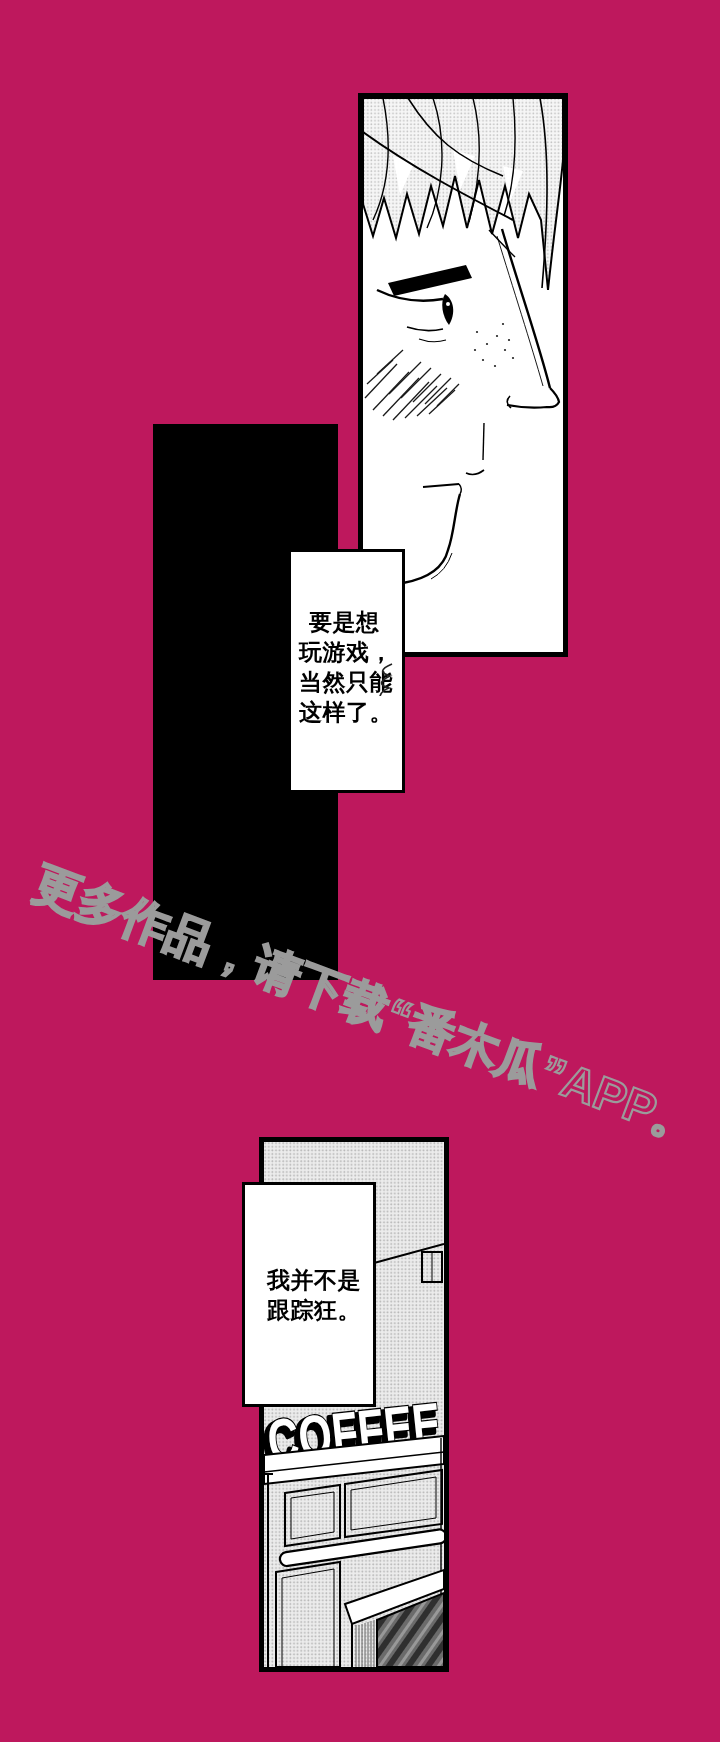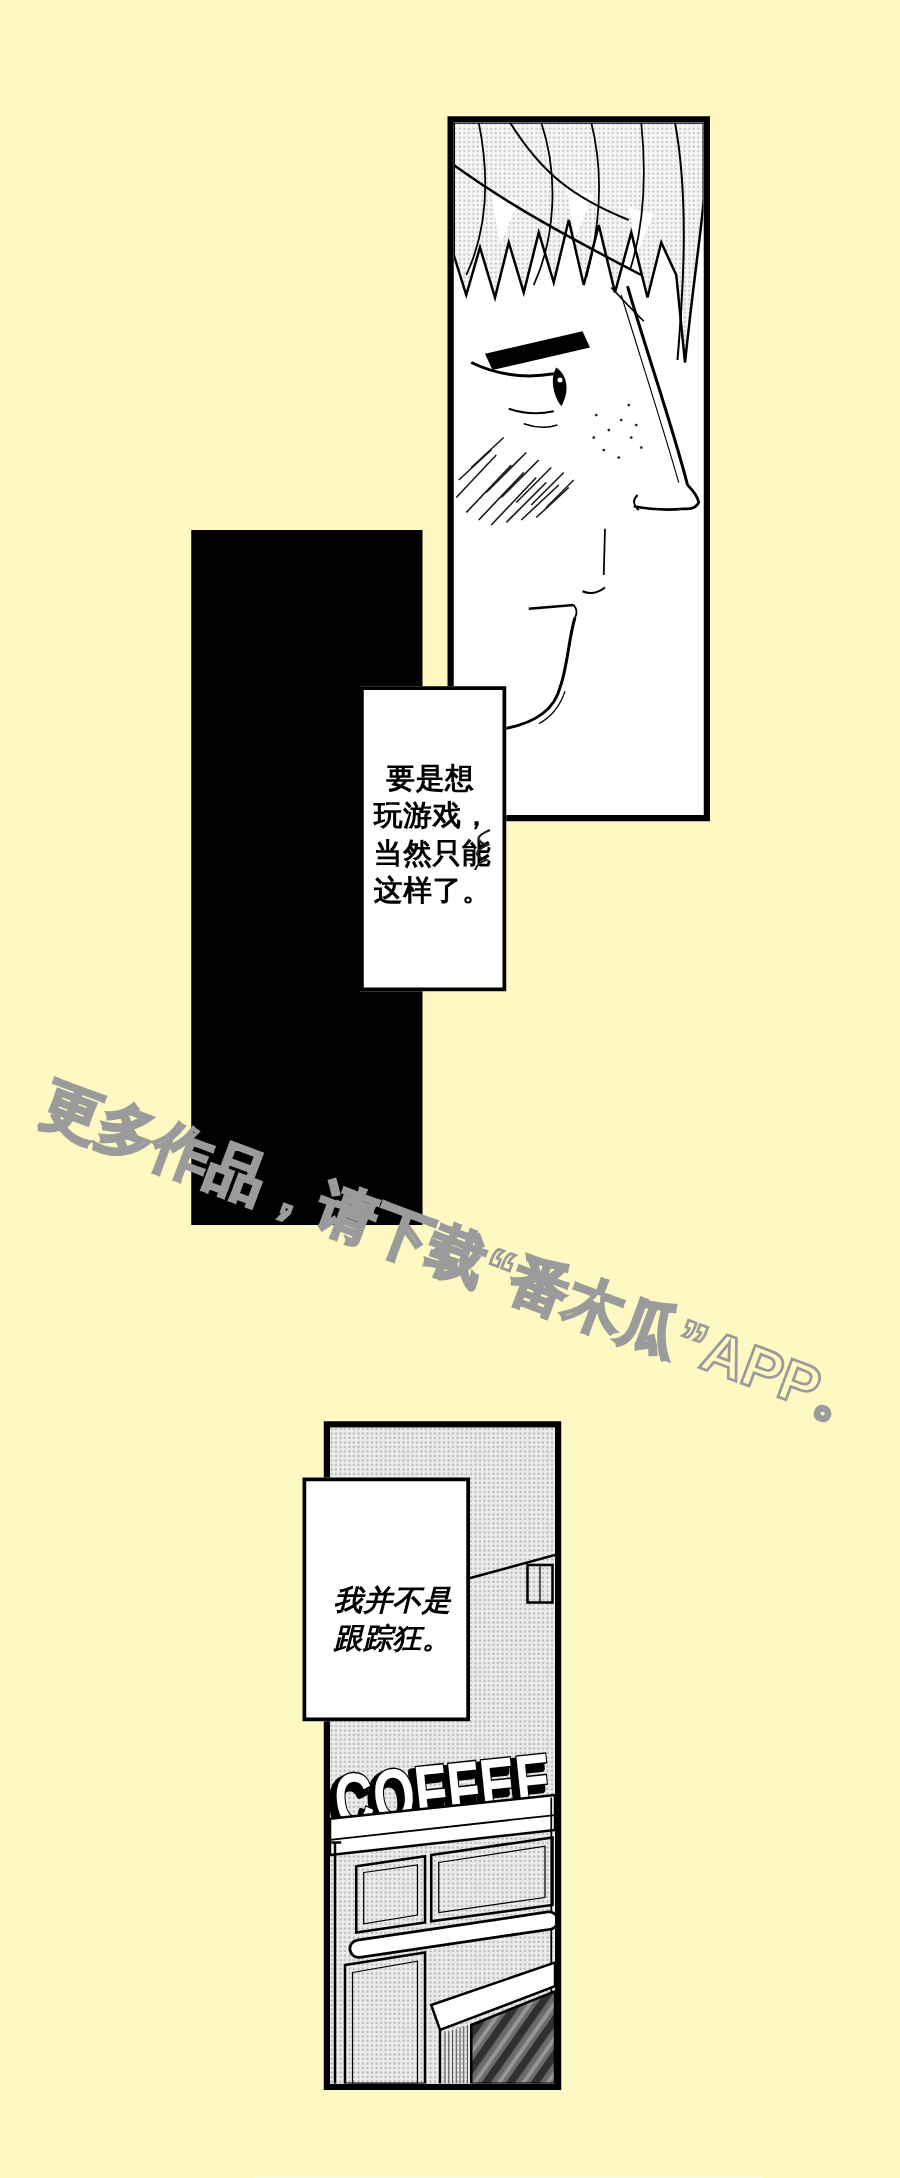--- a/index.html
+++ b/index.html
@@ -1,19 +1,19 @@
 <!DOCTYPE html>
 <html><head>
 <meta charset="utf-8">
 <style>
   html,body{margin:0;padding:0;background:#ffffff;}
   *{box-sizing:border-box;}
   .page{
     position:relative;width:720px;height:1742px;margin:0 auto;
-    background:#fef9c3;overflow:hidden;
+    background:#be185d;overflow:hidden;
     font-family:"Liberation Sans","DejaVu Sans",sans-serif;
   }
   
   .face-panel{
     position:absolute;left:358px;top:93px;width:210px;height:564px;
     border:5px solid #000;background:#ffffff;overflow:hidden;z-index:10;
   }
   .black-rect{
     position:absolute;left:153px;top:424px;width:185px;height:556px;
     background:#000;z-index:12;
@@ -23,21 +23,21 @@
     border:5px solid #000;background:#ffffff;overflow:hidden;z-index:10;
   }
   
   .bubble{
     position:absolute;background:#ffffff;border:3px solid #000;z-index:30;
     color:#000;font-weight:700;font-size:23px;line-height:30px;
     letter-spacing:0.5px;
   }
   .bubble-1{left:288px;top:549px;width:117px;height:244px;padding:55px 0 0 8px;}
   .bubble-1 .line:first-child{padding-left:10px;}
-  .bubble-2{left:242px;top:1182px;width:134px;height:195px;padding:80px 0 0 22px;font-style:italic;}
+  .bubble-2{left:242px;top:1182px;width:134px;height:225px;padding:80px 0 0 22px;}
   
   .watermark-svg{position:absolute;left:0;top:0;z-index:40;pointer-events:none;}
   .watermark-svg text{
     font-family:"Liberation Sans","DejaVu Sans",sans-serif;
     font-size:47px;font-weight:700;fill:none;stroke-width:2.2px;
     letter-spacing:0px;
   }
   
   .squiggle-svg{position:absolute;left:374px;top:660px;z-index:35;}
   svg{display:block;}

